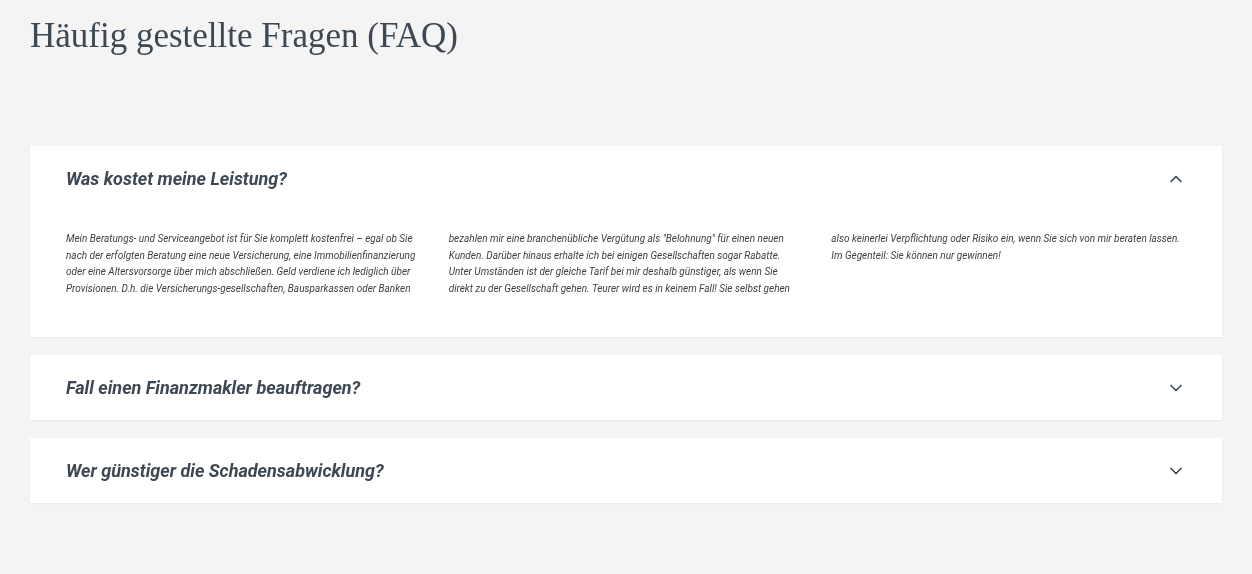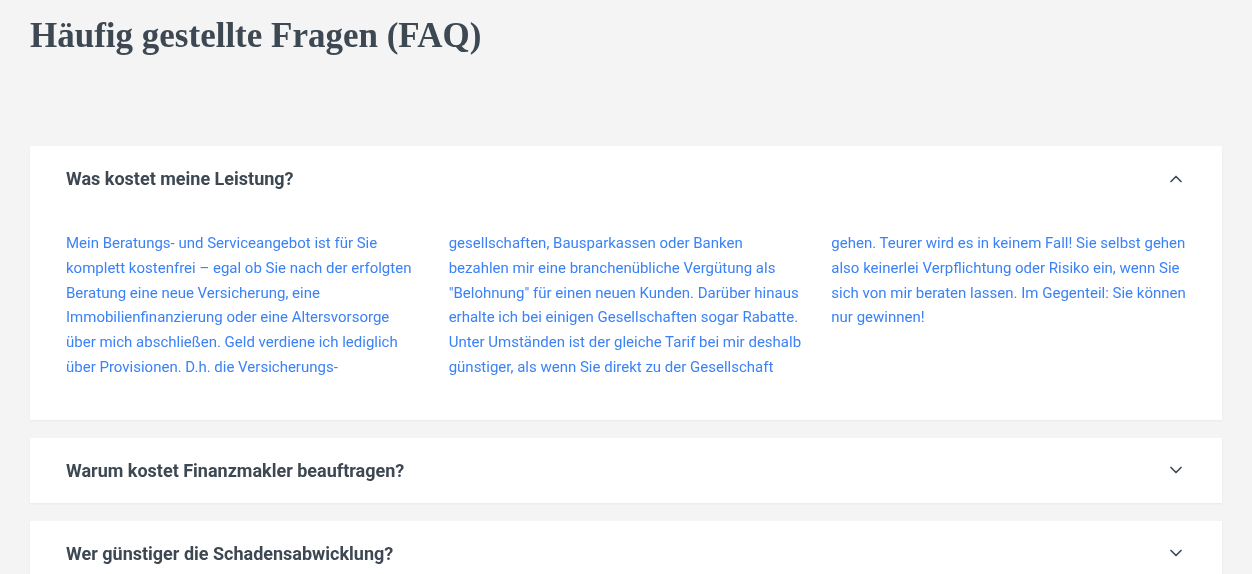--- a/index.html
+++ b/index.html
@@ -13,33 +13,34 @@
       width: 1252px;
       height: 574px;
       padding: 0;
     }
     .container {
       padding: 0 30px;
     }
     .page-title {
       font-family: Georgia, "Times New Roman", serif;
       font-size: 35px;
-      font-weight: 700;
+      font-weight: 400;
       color: #3d4852;
       margin-top: 16px;
       margin-bottom: 90px;
     }
     .accordion {
       display: flex;
       flex-direction: column;
       gap: 18px;
     }
     .accordion-item {
       background-color: #ffffff;
       box-shadow: 0 1px 2px rgba(0,0,0,0.05);
+      font-style: italic;
     }
     .accordion-header {
       display: flex;
       justify-content: space-between;
       align-items: center;
       padding: 22px 36px;
       cursor: pointer;
     }
     .accordion-title {
       font-size: 18px;
@@ -51,22 +52,22 @@
       align-items: center;
       justify-content: center;
       color: #3d4852;
     }
     .accordion-icon svg {
       width: 20px;
       height: 20px;
     }
     .accordion-content {
       padding: 20px 36px 40px 36px;
-      color: #3b82f6;
-      font-size: 15px;
+      color: #404040;
+      font-size: 10px;
       line-height: 1.65;
     }
     .accordion-content-columns {
       column-count: 3;
       column-gap: 28px;
     }
   </style>
 </head>
 <body>
 
@@ -84,21 +85,21 @@
           </svg>
         </span>
       </div>
       <div class="accordion-content">
         <div class="accordion-content-columns">Mein Beratungs- und Serviceangebot ist für Sie komplett kostenfrei – egal ob Sie nach der erfolgten Beratung eine neue Versicherung, eine Immobilienfinanzierung oder eine Altersvorsorge über mich abschließen. Geld verdiene ich lediglich über Provisionen. D.h. die Versicherungs-gesellschaften, Bausparkassen oder Banken bezahlen mir eine branchenübliche Vergütung als "Belohnung" für einen neuen Kunden. Darüber hinaus erhalte ich bei einigen Gesellschaften sogar Rabatte. Unter Umständen ist der gleiche Tarif bei mir deshalb günstiger, als wenn Sie direkt zu der Gesellschaft gehen. Teurer wird es in keinem Fall! Sie selbst gehen also keinerlei Verpflichtung oder Risiko ein, wenn Sie sich von mir beraten lassen. Im Gegenteil: Sie können nur gewinnen!</div>
       </div>
     </div>
 
     <div class="accordion-item">
       <div class="accordion-header">
-        <span class="accordion-title">Warum kostet Finanzmakler beauftragen?</span>
+        <span class="accordion-title">Fall einen Finanzmakler beauftragen?</span>
         <span class="accordion-icon">
           <svg viewBox="0 0 24 24" fill="none" stroke="currentColor" stroke-width="2" stroke-linecap="round" stroke-linejoin="round">
             <polyline points="6 9 12 15 18 9"></polyline>
           </svg>
         </span>
       </div>
     </div>
 
     <div class="accordion-item">
       <div class="accordion-header">

